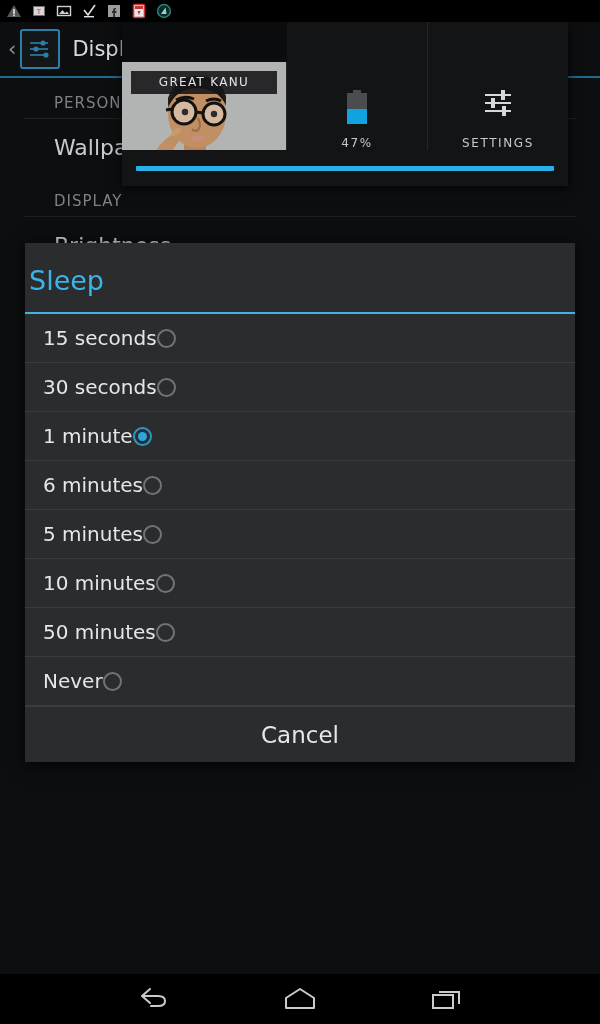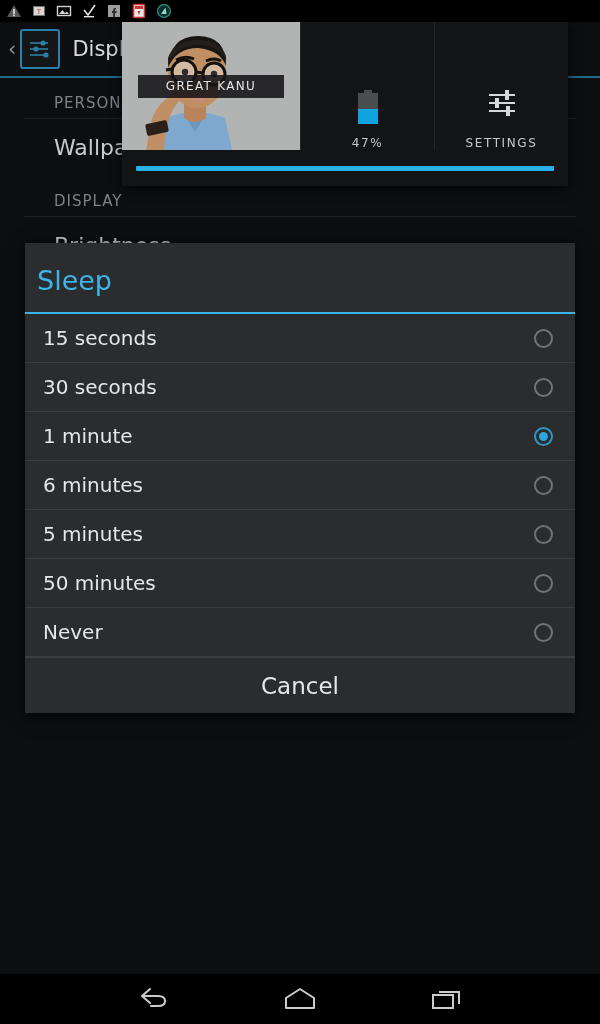--- a/index.html
+++ b/index.html
@@ -126,24 +126,25 @@
   .tile:last-child { border-right: none; }
   .tile-label {
     color: #c7c9cb;
     font-size: 12px;
     letter-spacing: 1.6px;
     margin-top: 12px;
     font-family: "DejaVu Sans", sans-serif;
   }
   .tile-user {
     flex: 0 0 146px;
-    padding: 16px;
+    padding: 9px;
     background: #b3b5b4;
-    justify-content: center;
+    justify-content: flex-start;
     overflow: hidden;
+    margin-top: 40px;
   }
   .avatar-wrap {
     position: absolute;
     inset: 0;
     background: #b2b4b3;
     overflow: hidden;
   }
   .user-name {
     position: relative;
     width: 100%;
@@ -198,30 +199,29 @@
     left: 25px;
     top: 243px;
     width: 550px;
     background: #2a2c2e;
     z-index: 50;
     box-shadow: 0 3px 16px rgba(0,0,0,0.75);
   }
   .dialog-title {
     color: #3cb4e8;
     font-size: 27px;
-    padding: 22px 0 16px 12px;
+    padding: 22px 0 16px 4px;
     border-bottom: 2px solid #3cb4e8;
     font-family: "DejaVu Sans", sans-serif;
   }
   .option-list { }
   .option {
     height: 49px;
     display: flex;
     align-items: center;
-    justify-content: space-between;
     padding: 0 22px 0 18px;
     border-bottom: 1px solid #3a3c3e;
     box-sizing: border-box;
     cursor: default;
   }
   .option-label {
     color: #e4e6e8;
     font-size: 20px;
     font-family: "DejaVu Sans", sans-serif;
   }
@@ -396,20 +396,24 @@
         </div>
         <div class="option">
           <span class="option-label">6 minutes</span>
           <span class="radio"></span>
         </div>
         <div class="option">
           <span class="option-label">5 minutes</span>
           <span class="radio"></span>
         </div>
         <div class="option">
+          <span class="option-label">10 minutes</span>
+          <span class="radio"></span>
+        </div>
+        <div class="option">
           <span class="option-label">50 minutes</span>
           <span class="radio"></span>
         </div>
         <div class="option">
           <span class="option-label">Never</span>
           <span class="radio"></span>
         </div>
       </div>
     <div class="dialog-footer">
       <span class="cancel-label">Cancel</span>

